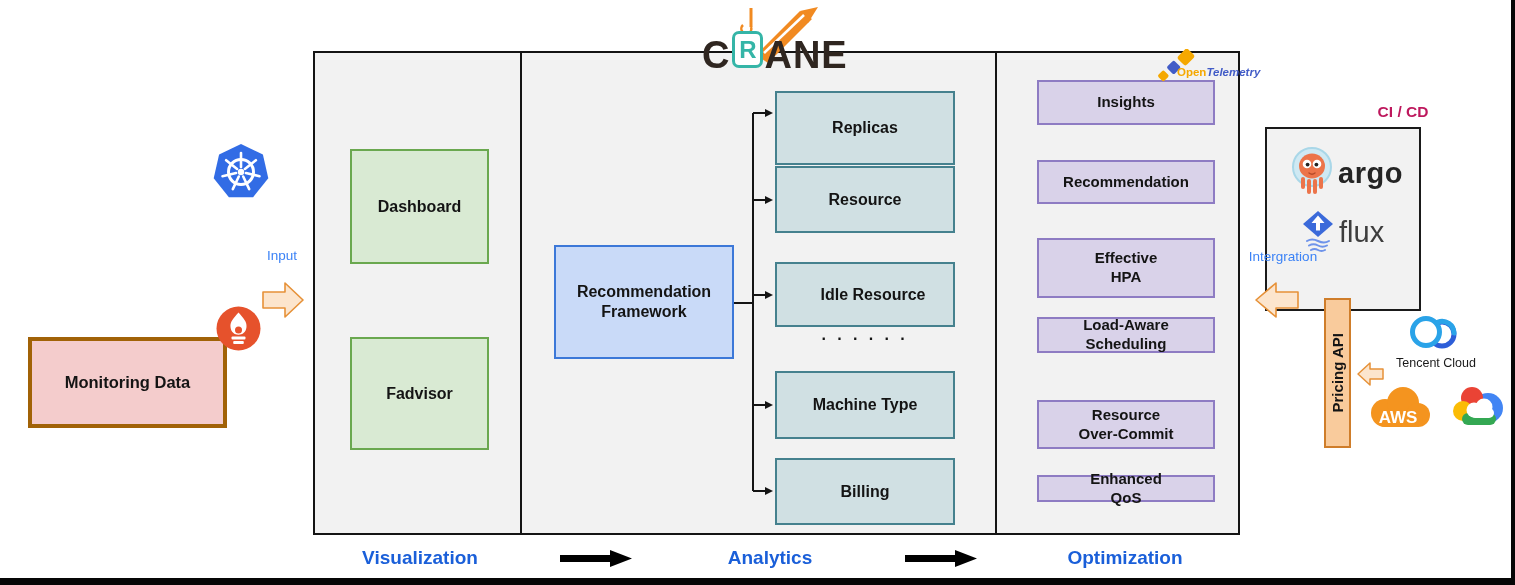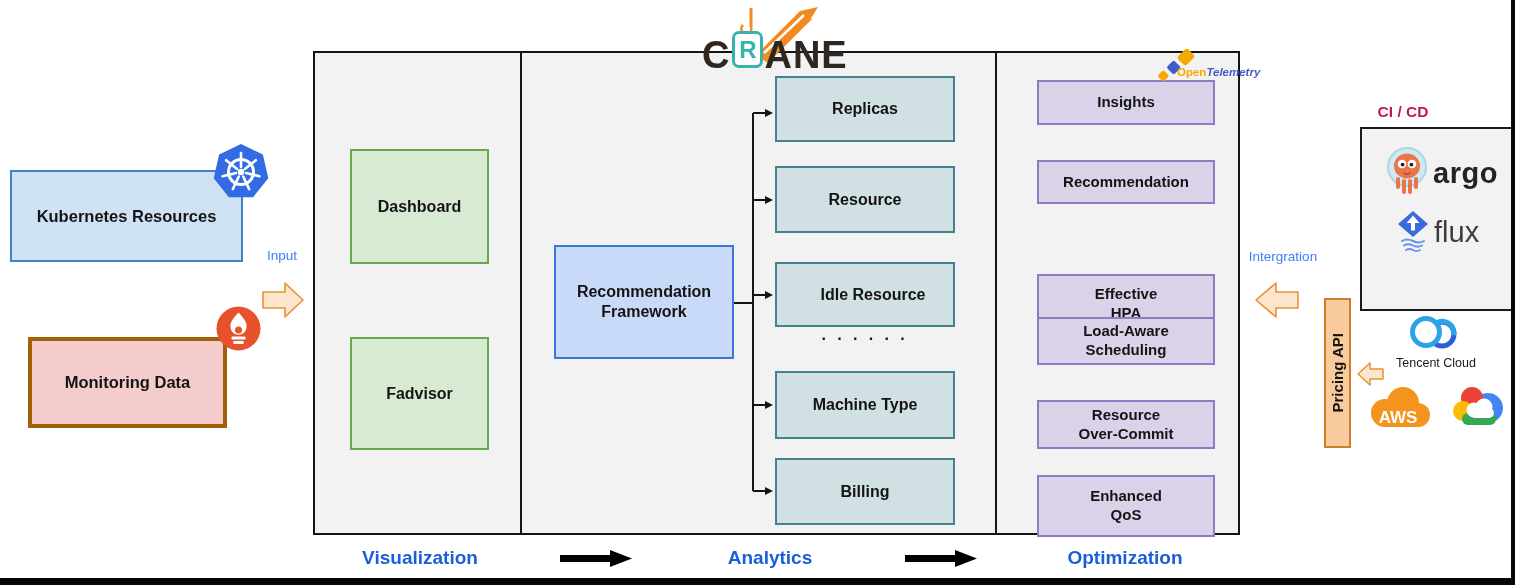--- a/index.html
+++ b/index.html
@@ -21,35 +21,35 @@
     text-align:center; font-weight:bold; color:#141414; white-space:pre-line; line-height:1.25; }
 
   .green { background:#d9ead3; border:2px solid #6aa84f; font-size:16px; left:35px; width:139px; }
   .g-dashboard { top:96px;  height:115px; }
   .g-fadvisor  { top:284px; height:113px; }
 
   .framework { left:239px; top:192px; width:180px; height:114px;
     background:#c9daf8; border:2px solid #3c78d8; font-size:16px; }
 
   .teal { left:460px; width:180px; background:#d0e0e3; border:2px solid #45818e; font-size:16px; }
-  .t-replicas { top:23px;  height:66px; }
+  .t-replicas { top:38px;  height:74px; }
   .t-resource { top:113px; height:67px; }
   .t-idle     { top:209px; height:65px;padding-left:16px; }
   .t-machine  { top:318px; height:68px; }
   .t-billing  { top:405px; height:67px; }
   .ellipsis { position:absolute; left:460px; top:277px; width:180px; text-align:center;
     font-size:16px; font-weight:bold; letter-spacing:3px; color:#141414; }
 
   .purple { left:722px; width:178px; background:#d9d2e9; border:2px solid #8e7cc3; font-size:15px; }
   .p-insights { top:27px;  height:45px; }
   .p-recomm   { top:107px; height:44px; }
-  .p-ehpa     { top:185px; height:60px;margin-top:36px; }
-  .p-las      { top:264px; height:48px; }
+  .p-ehpa     { top:185px; height:60px; }
+  .p-las      { top:264px; height:36px; }
   .p-roc      { top:347px; height:49px; }
-  .p-eqos     { top:422px; height:62px;text-align:center; }
+  .p-eqos     { top:422px; height:27px;text-align:center; }
 
   .connectors { position:absolute; left:0; top:0; width:925px; height:482px; pointer-events:none; }
 
   
   .src { position:absolute; display:flex; align-items:center; justify-content:center;
     text-align:center; font-weight:bold; font-size:16.5px; color:#141414; }
   .src-k8s { left:10px; top:170px; width:233px; height:92px; background:#cfe2f3; border:2px solid #3d85c6; }
   .src-mon { left:28px; top:337px; width:199px; height:91px; background:#f4cccc; border:4px solid #a16207; }
   .icon-abs { position:absolute; z-index:3; }
 
@@ -72,21 +72,21 @@
   
   .flow-label { position:absolute; top:547px; width:160px; text-align:center;
     font-size:19px; font-weight:bold; color:#1a5fd9; }
   .fl-viz { left:340px; } .fl-ana { left:690px; } .fl-opt { left:1045px; }
   .flow-arrow { position:absolute; top:550px; }
   .fa-1 { left:560px; } .fa-2 { left:905px; }
 
   
   .cicd-title { position:absolute; left:1358px; top:103px; width:90px; text-align:center;
     font-size:15.5px; font-weight:bold; color:#be185d; }
-  .cicd-box { position:absolute; left:1360px; top:127px; width:156px; height:184px;
+  .cicd-box { position:absolute; left:1265px; top:127px; width:156px; height:184px;
     background:#f2f2f2; border:2px solid #1a1a1a; }
   .tool-row { position:absolute; display:flex; align-items:center; }
   .argo-row { left:22px; top:18px; gap:3px; }
   .argo-text { font-size:29px; font-weight:bold; color:#242424; letter-spacing:0.5px; }
   .flux-row { left:36px; top:82px; gap:6px; }
   .flux-text { font-size:29px; font-weight:500; color:#3d3d3d; }
 
   .pricing-box { position:absolute; left:1324px; top:298px; width:27px; height:150px;
     background:#f9cb9c; border:2px solid #cf7d2a; display:flex; align-items:center; justify-content:center; }
   .pricing-text { writing-mode:vertical-rl; transform:rotate(180deg); font-weight:bold; font-size:15px;
@@ -108,21 +108,20 @@
       <line x1="53" y1="5" x2="53" y2="24" stroke="#f18a21" stroke-width="3"></line>
       <path d="M53,24 a5,5 0 1 1 -8,-2" stroke="#f18a21" stroke-width="2.5" fill="none"></path>
     </svg>
     <div class="crane-row">
       <span class="crane-letter">C</span>
       <span class="crane-rblock">R</span>
       <span class="crane-letter">ANE</span>
     </div>
   </div>
 
-  <div class="src src-k8s">Kubernetes Resources</div>
   <svg class="icon-abs" style="left:212px; top:143px;" width="58" height="58" viewBox="0 0 58 58">
     <polygon points="29,1 50.9,11.5 56.3,35.2 41.1,54.2 16.9,54.2 1.7,35.2 7.1,11.5" fill="#326ce5"></polygon>
     <circle cx="29" cy="29" r="12.5" stroke="#fff" stroke-width="3" fill="none"></circle>
     <circle cx="29" cy="29" r="3.2" fill="#fff"></circle>
     <g stroke="#fff" stroke-width="2.6" stroke-linecap="round">
       <line x1="29" y1="24" x2="29" y2="10"></line>
       <line x1="32.9" y1="25.9" x2="43.9" y2="17.2"></line>
       <line x1="33.9" y1="30.1" x2="47.5" y2="33.2"></line>
       <line x1="31.2" y1="33.5" x2="37.2" y2="46.1"></line>
       <line x1="26.8" y1="33.5" x2="20.8" y2="46.1"></line>

